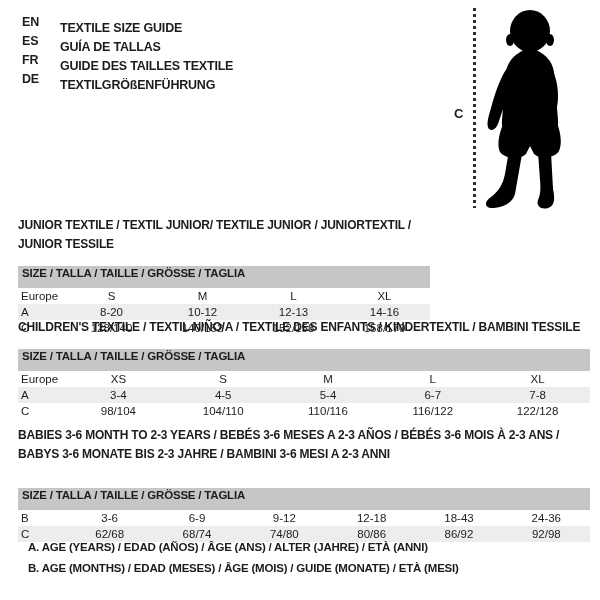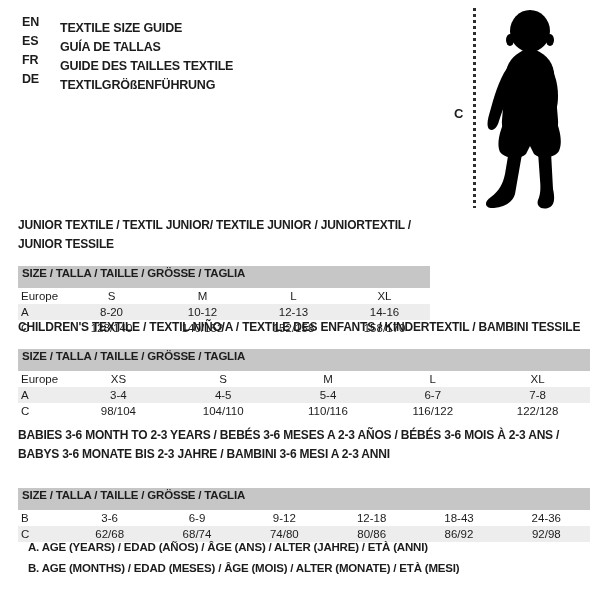--- a/index.html
+++ b/index.html
@@ -164,14 +164,14 @@
       <div class="cell">68/74</div>
       <div class="cell">74/80</div>
       <div class="cell">80/86</div>
       <div class="cell">86/92</div>
       <div class="cell">92/98</div>
     </div>
   </div>
 
 <div class="footnotes">
     <div class="footnote">A. AGE (YEARS) / EDAD (AÑOS) / ÂGE (ANS) / ALTER (JAHRE) / ETÀ (ANNI)</div>
-    <div class="footnote">B. AGE (MONTHS) / EDAD (MESES) / ÂGE (MOIS) / ALTER (MONATE) / ETÀ (MESI)</div>
+    <div class="footnote">B. AGE (MONTHS) / EDAD (MESES) / ÂGE (MOIS) / GUIDE (MONATE) / ETÀ (MESI)</div>
   </div>
 
 </body></html>

